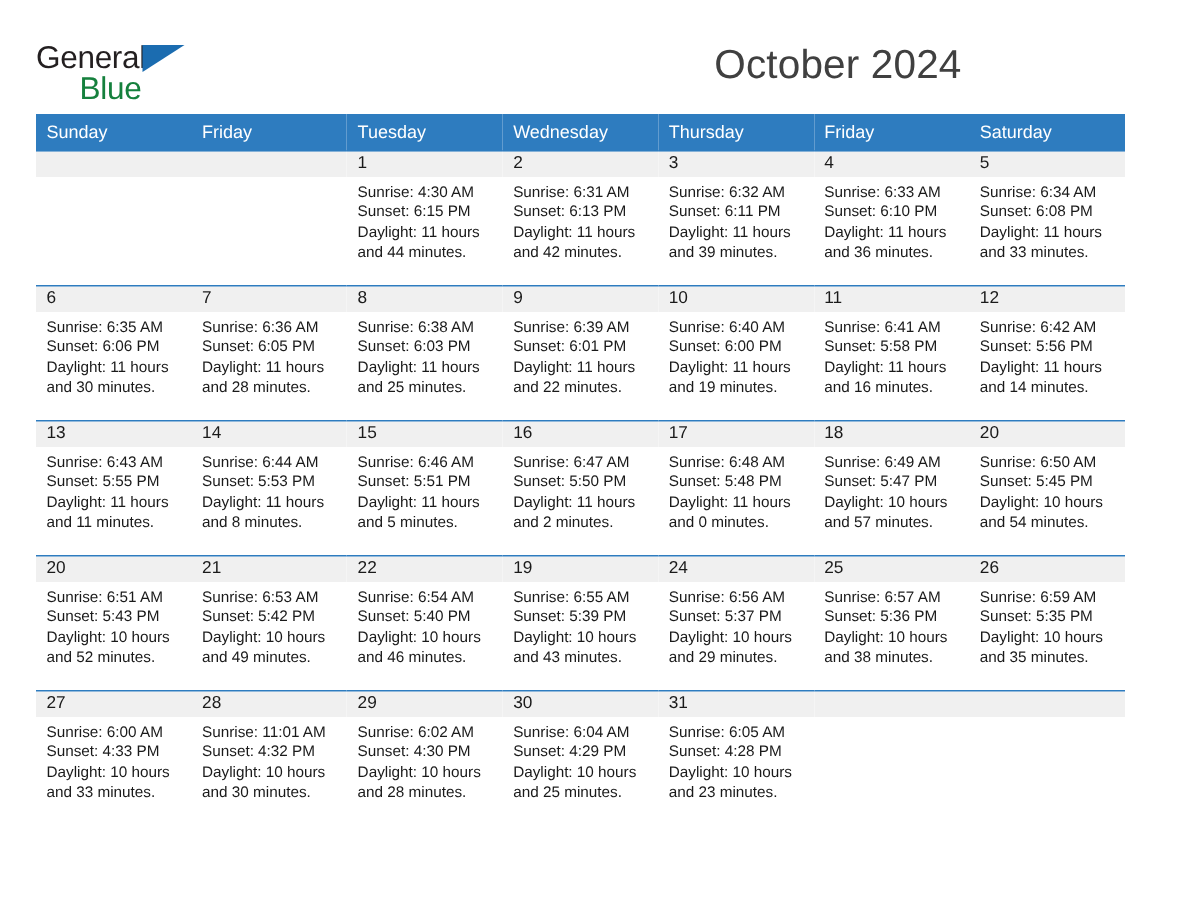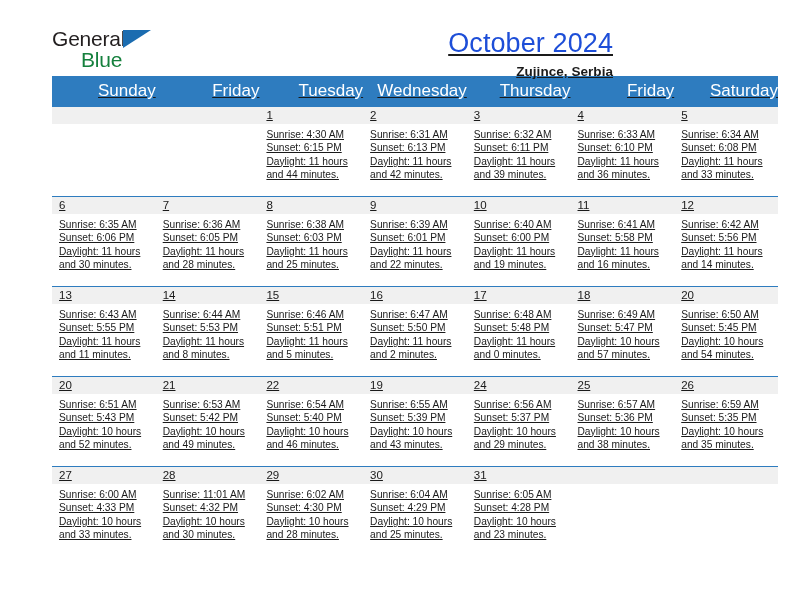--- a/index.html
+++ b/index.html
@@ -12,22 +12,21 @@
     height: 612px;
     font-family: "Liberation Sans", sans-serif;
     color: #1a1a1a;
     overflow: hidden;
   }
   .page {
     position: relative;
     width: 665px;
     height: 612px;
     box-sizing: border-box;
-    padding: 0 52px;
-    text-decoration: underline;
+    padding: 0 24px;
   }
 
   
   .header {
     display: flex;
     align-items: flex-start;
     justify-content: space-between;
     padding-top: 28px;
     height: 76px;
     box-sizing: border-box;
@@ -65,44 +64,44 @@
     color: #15803d;
     line-height: 1;
   }
   .titlebox {
     text-align: right;
     padding-top: 1px;
   }
   .cal-title {
     font-size: 27px;
     font-weight: normal;
-    color: #1d4ed8;
+    color: #404040;
     line-height: 1.08;
     letter-spacing: 0.1px;
   }
   .cal-sub {
     font-size: 13.5px;
     font-weight: bold;
     color: #1a1a1a;
     margin-top: 6px;
     letter-spacing: 0.05px;
   }
 
   
   .calendar {
     width: 726px;
     border-collapse: collapse;
     table-layout: fixed;
   }
   .calendar th {
     background: #2e7cbf;
     color: #ffffff;
-    font-size: 17px;
+    font-size: 12px;
     font-weight: normal;
-    text-align: right;
+    text-align: left;
     padding: 5px 0 5px 7px;
     height: 18px;
     box-sizing: border-box;
     border: none;
   }
   .calendar td {
     vertical-align: top;
     padding: 0;
     border-top: 1.6px solid #2e7cbf;
     background: #ffffff;
@@ -139,21 +138,20 @@
   <div class="header">
 
     <div class="logo">
       <span class="logo-general">General</span>
       <span class="logo-tri"></span>
       <span class="logo-blue">Blue</span>
     </div>
 
     <div class="titlebox">
       <div class="cal-title">October 2024</div>
-      <div class="cal-sub">Zujince, Serbia</div>
     </div>
 
   </div>
 
   <table class="calendar">
     <thead>
       <tr>
         <th>Sunday</th>
         <th>Friday</th>
         <th>Tuesday</th>

